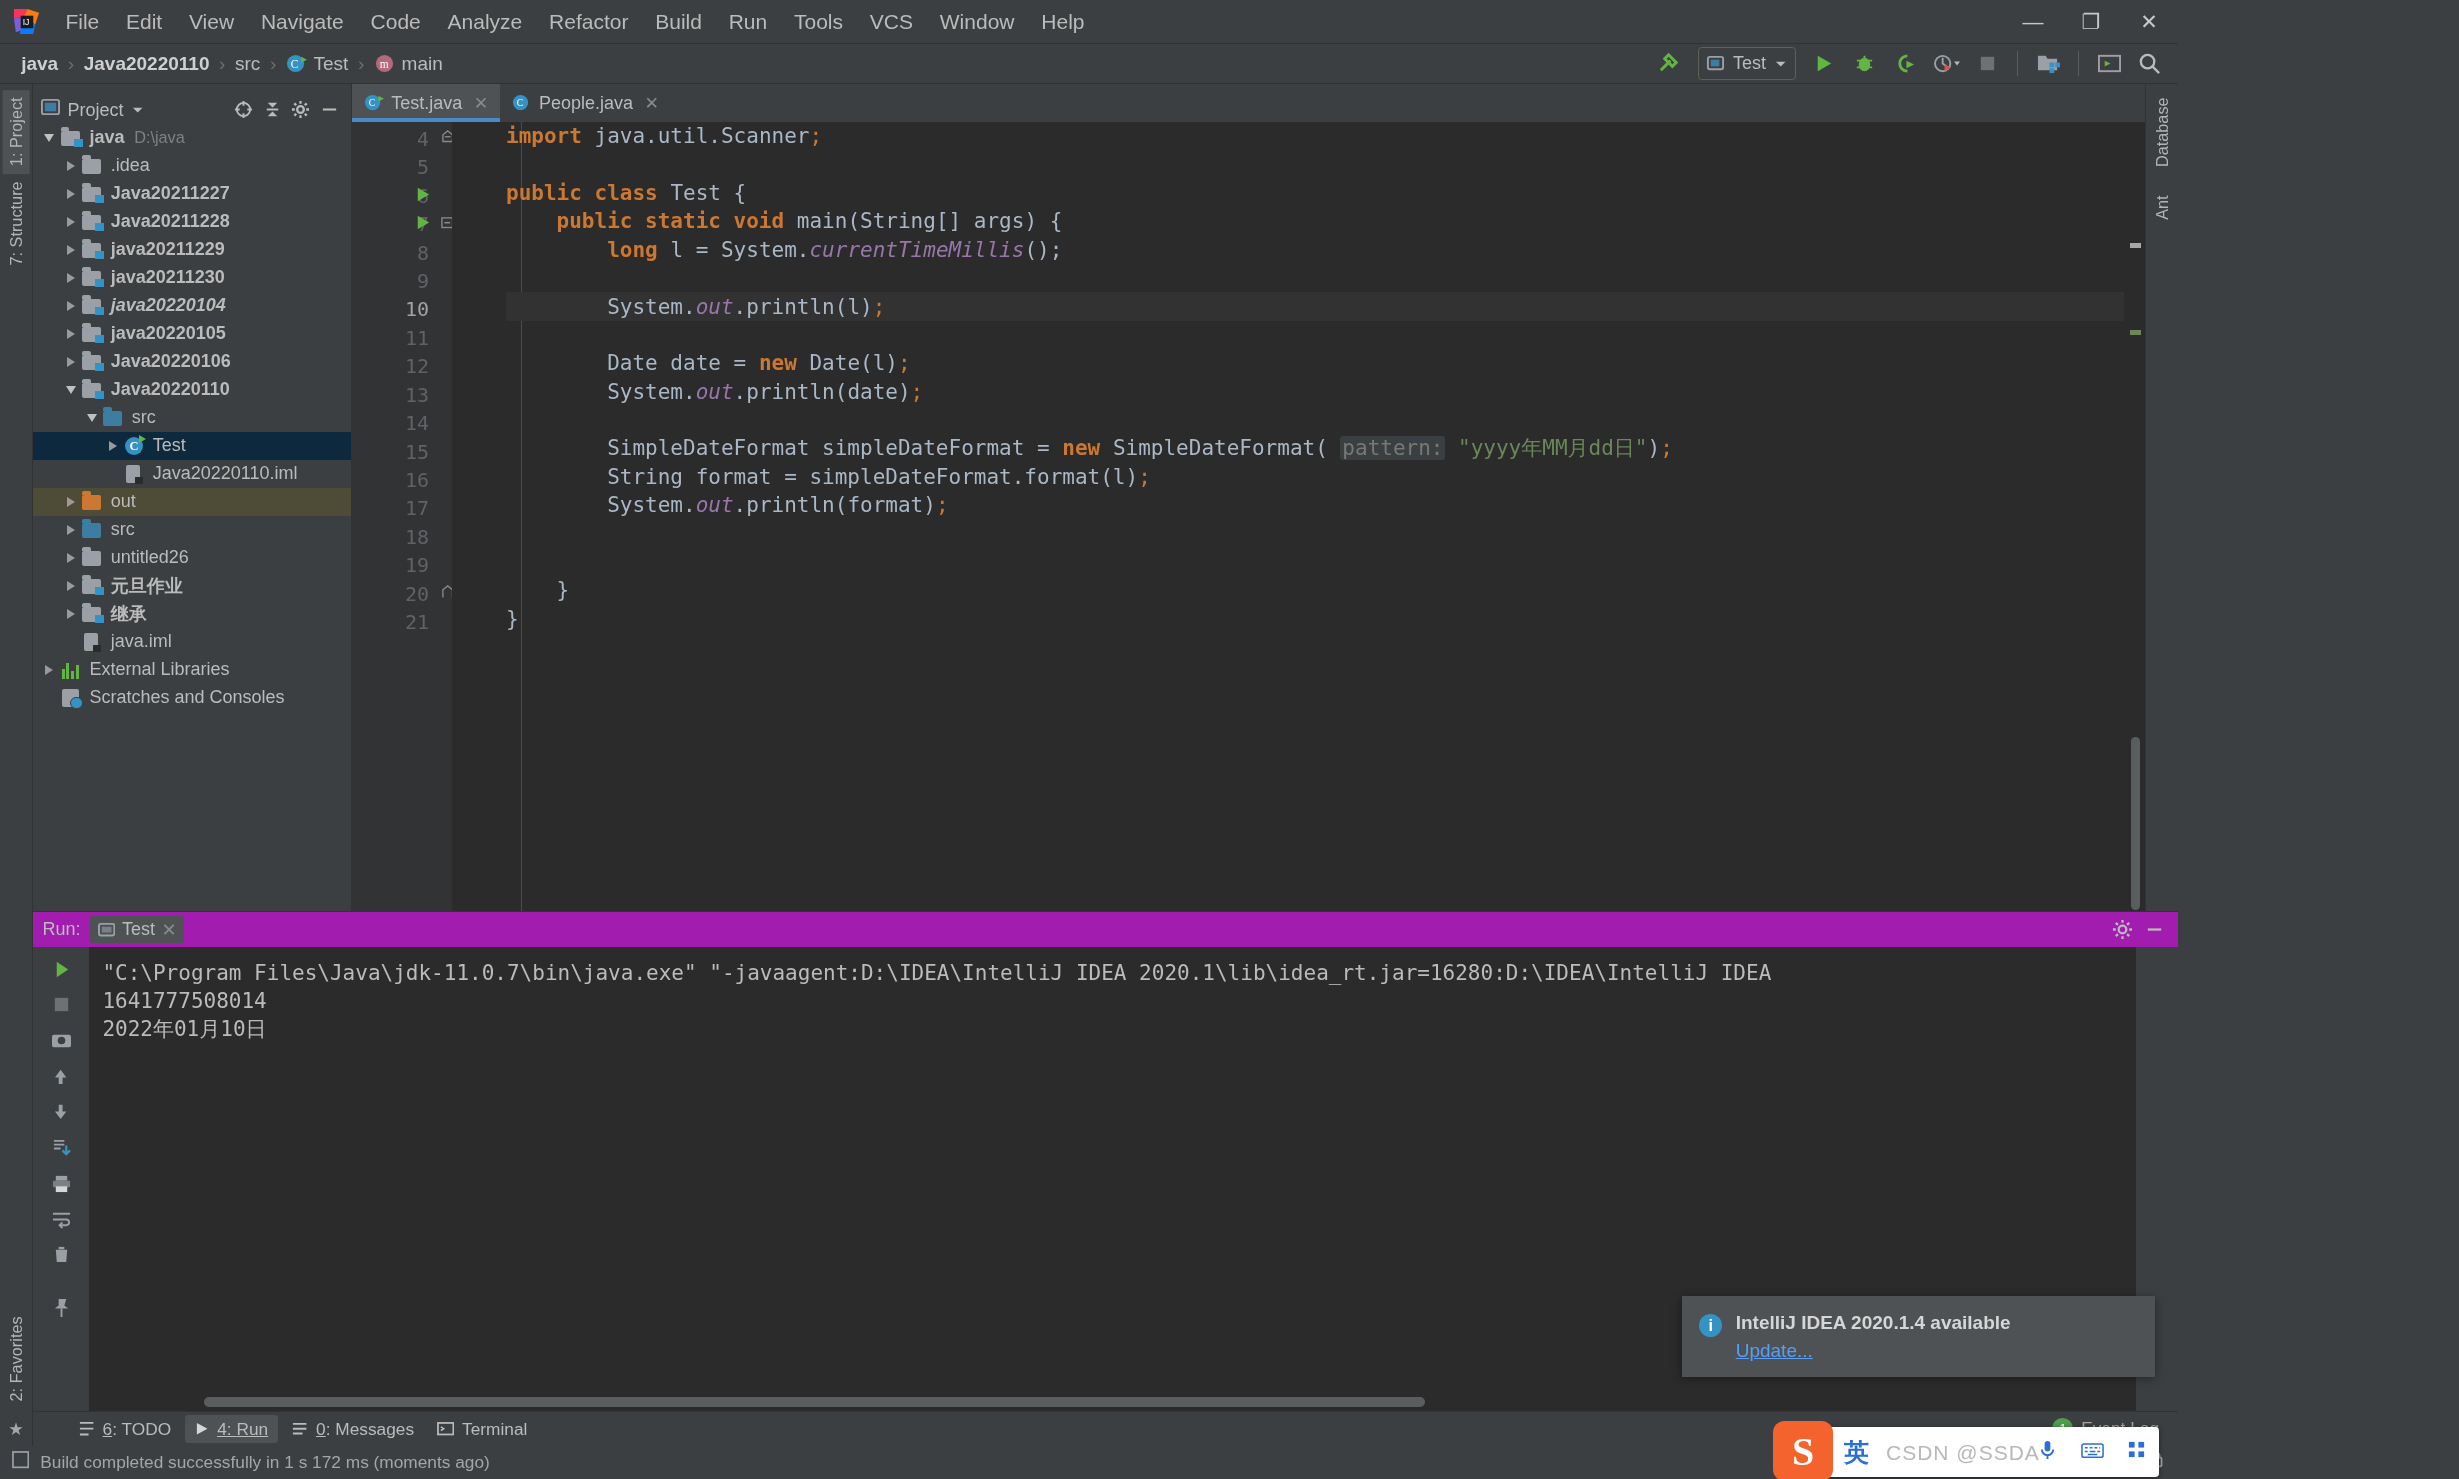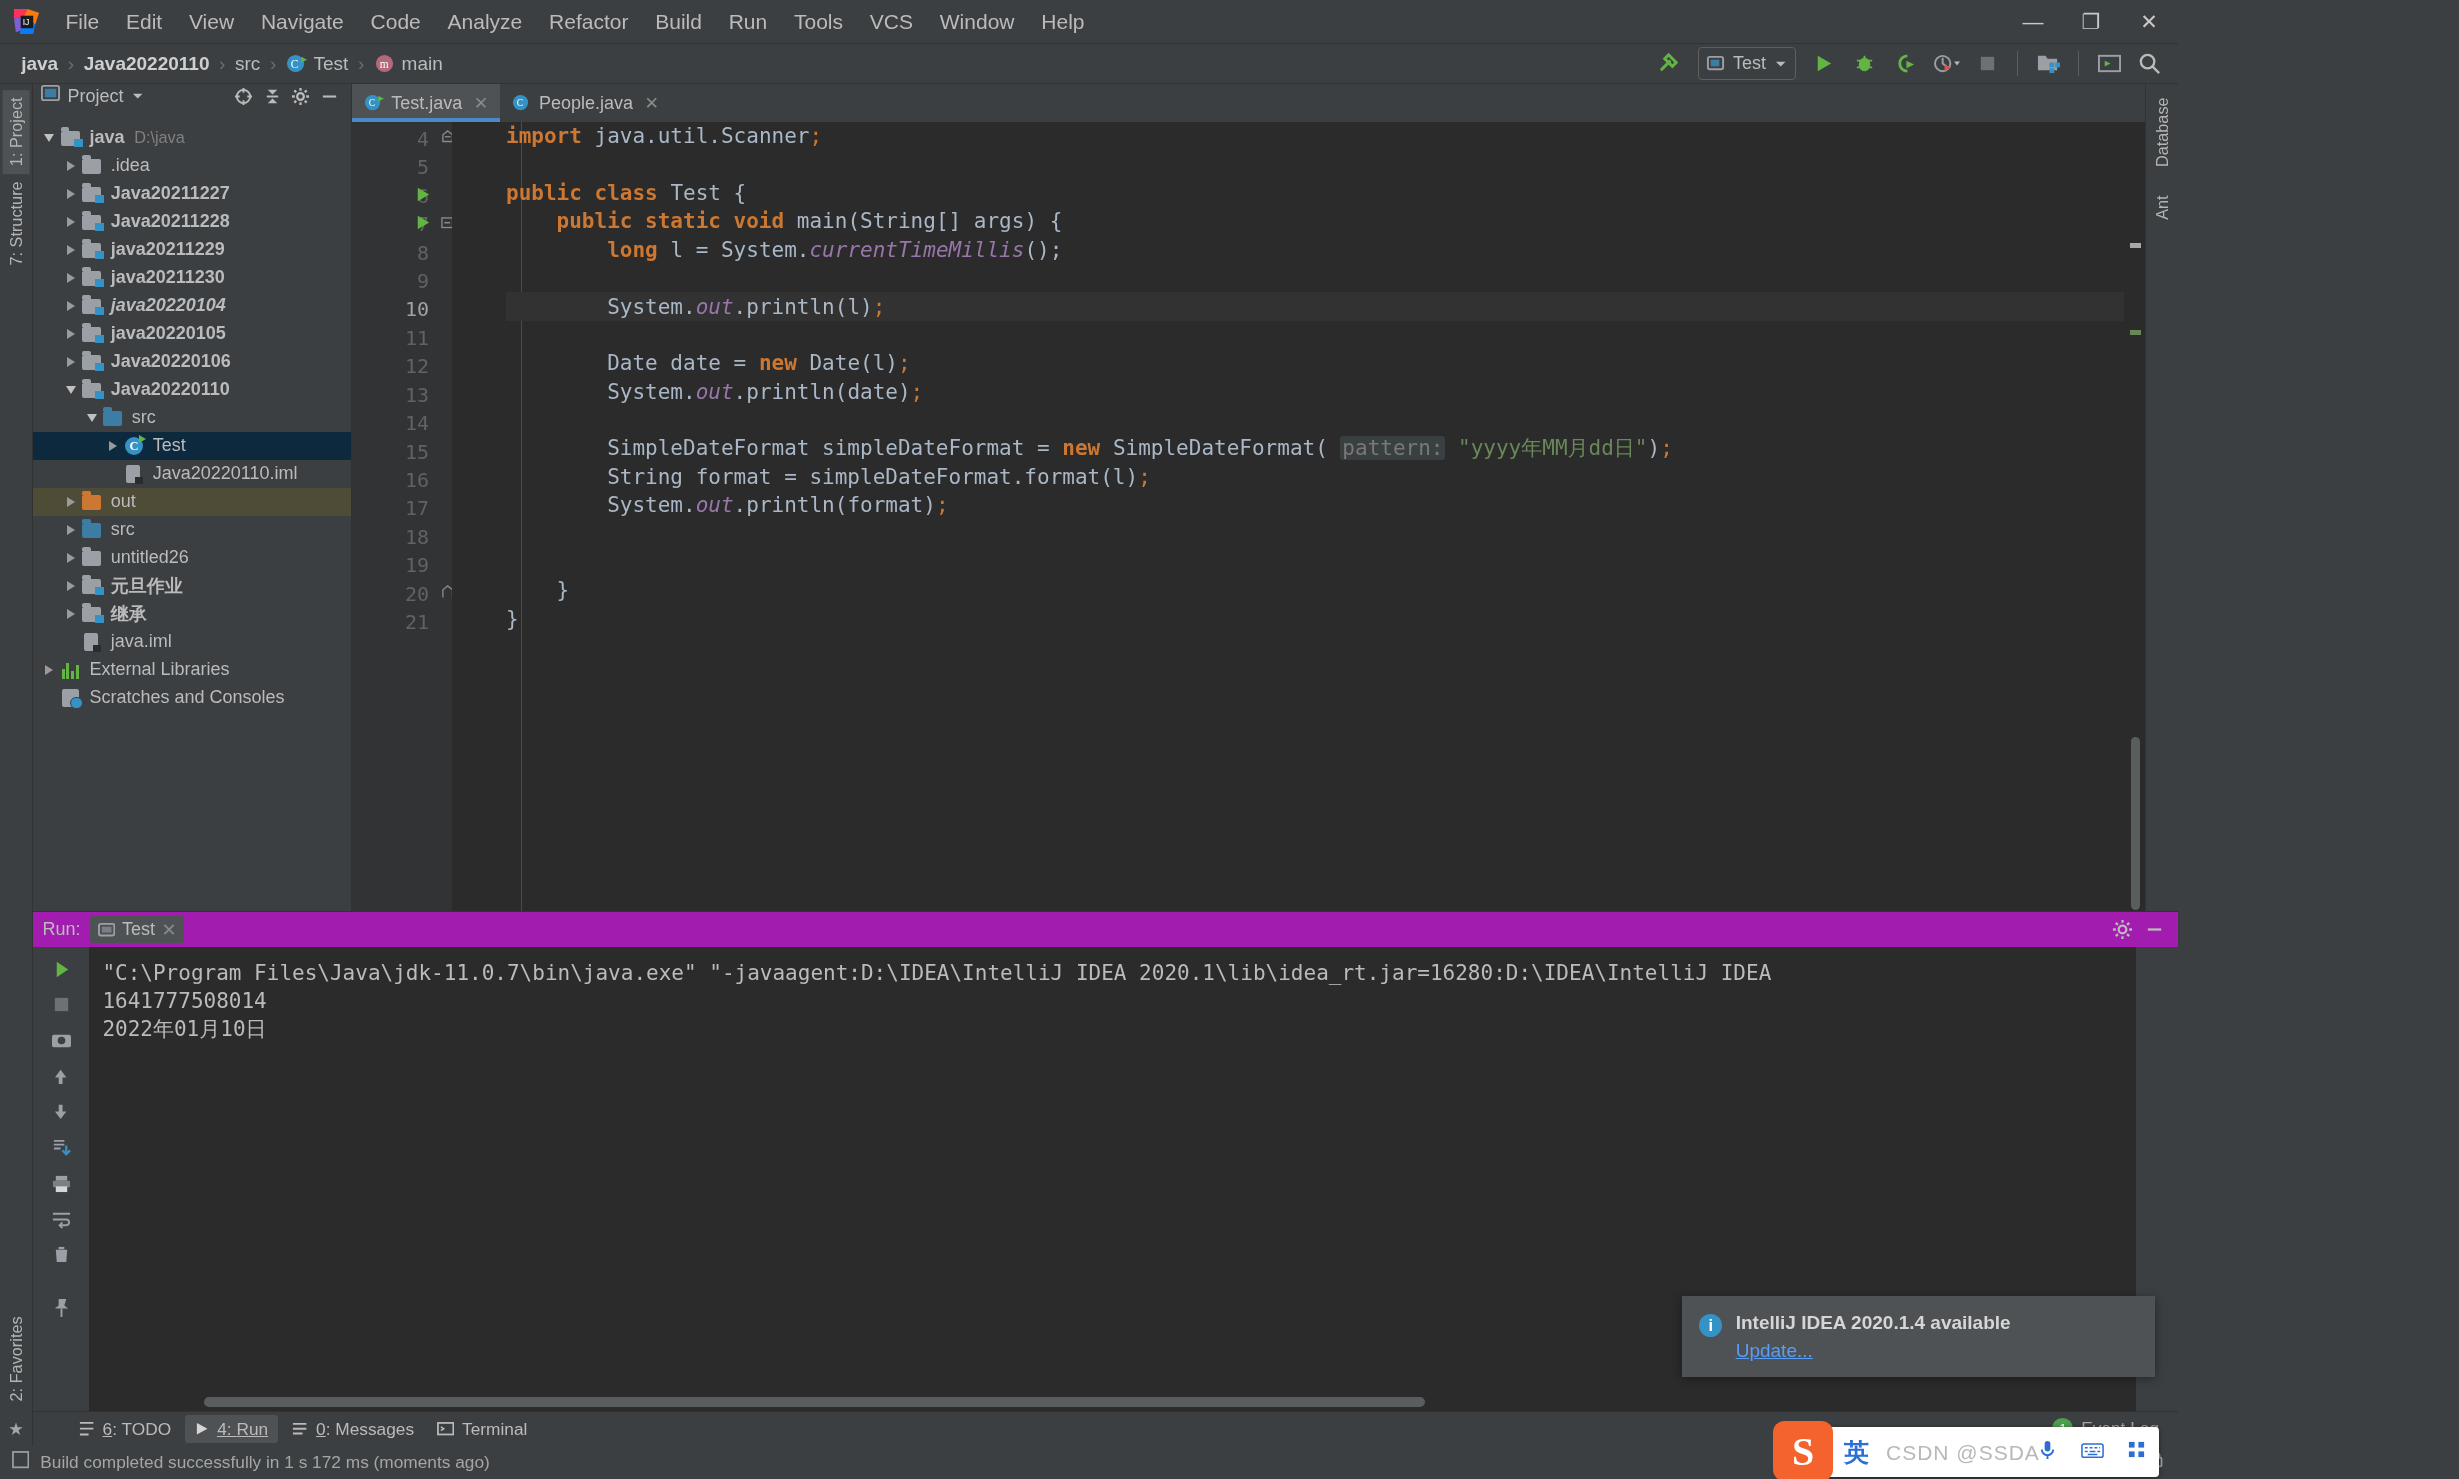--- a/index.html
+++ b/index.html
@@ -62,21 +62,21 @@
   }
   .vtab.active { background: #4e5254; }
 
   .rightstrip {
     width: 33px; flex: 0 0 33px; background: #3c3f41; border-left: 1px solid #323232;
     display: flex; flex-direction: column; align-items: center; padding: 5.8px 0; gap: 13.4px;
   }
 
   
   .project-panel { width: 319px; flex: 0 0 319px; background: #3c3f41; display: flex; flex-direction: column; border-right: 1px solid #323232; }
-  .pp-header { height: 38px; display: flex; align-items: flex-start; padding: 0 7.7px; gap: 10px; }
+  .pp-header { height: 38px; display: flex; align-items: flex-end; padding: 0 7.7px; gap: 10px; }
   .pp-title { color: #bbbbbb; font-size: 18px; display: flex; align-items: center; gap: 7.7px; }
   .pp-actions { margin-left: auto; display: flex; align-items: center; gap: 1.9px; }
   .pp-act { width: 27px; height: 25px; display: flex; align-items: center; justify-content: center; border-radius: 2.9px; }
 
   .tree { flex: 1 1 auto; overflow: hidden; padding-top: 1.9px; }
   .node { display: flex; align-items: center; height: 28px; padding-left: 5.8px; font-size: 18px; color: #bbbbbb; white-space: nowrap; }
   .node.sel { background: #0d293e; }
   .node.hl { background: #4e4b36; }
   .arrow { width: 21px; flex: 0 0 21px; display: flex; align-items: center; justify-content: center; }
   .arrow.none { visibility: hidden; }

